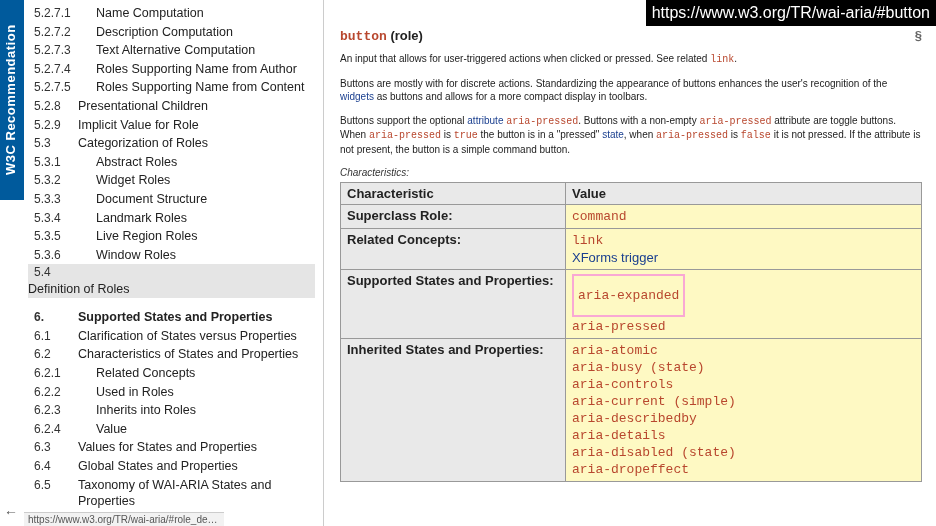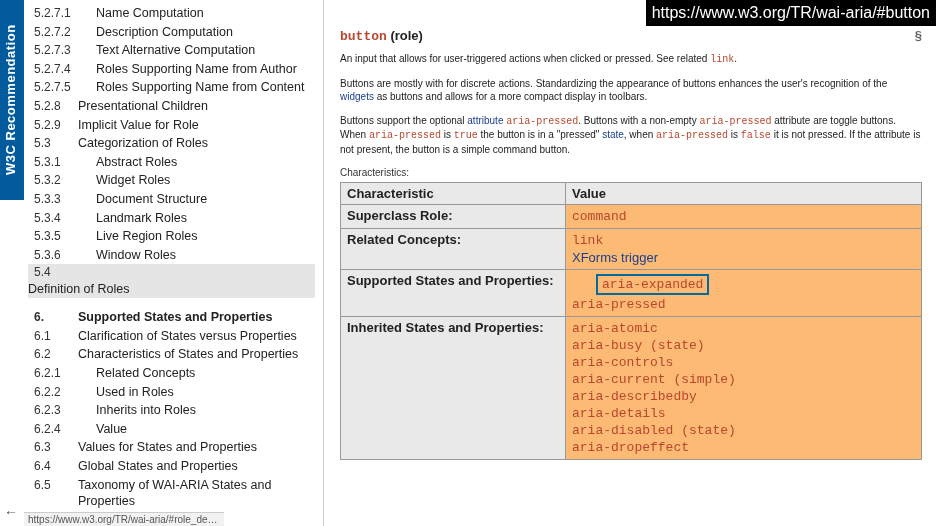--- a/index.html
+++ b/index.html
@@ -22,34 +22,34 @@
   .toc-item.active { background: #e5e5e5; flex-direction: column; }
   .toc-spacer { height: 10px; }
 
   
   .main { position: absolute; left: 340px; top: 24px; width: 590px; height: 502px; overflow: hidden; padding: 0 8px 0 0; }
   .role-head { margin: 4px 0 8px 0; }
   .role-head .code { font-family: "Courier New", monospace; color: #b8472e; font-weight: bold; }
   .role-head .plain { color: #222; font-weight: bold; }
   .section-link { float: right; color: #666; font-weight: bold; cursor: pointer; }
   p { margin: 0 0 10px 0; line-height: 1.35; font-size: 10px; }
-  p.ital { margin-bottom: 2px; color:#333;}
+  p.ital { font-style: italic; margin-bottom: 2px; color:#333;}
   .lk-blue { color: #1a3f8f; cursor: pointer; }
   .lk-mono { font-family: "Courier New", monospace; color: #b8472e; cursor: pointer; }
   .state-mono { font-family: "Courier New", monospace; color: #b8472e;}
 
   table.char { border-collapse: collapse; width: 100%; border: 1px solid #999; margin-top: 2px; }
   table.char th, table.char td { border: 1px solid #999; padding: 3px 6px; vertical-align: top; text-align: left; font-size: 13px; }
   table.char th { background: #e9e9e9; }
   table.char td.lbl { background: #e9e9e9; font-weight: bold; width: 225px; }
-  table.char td.val { background: #fdba74; }
+  table.char td.val { background: #fef9c3; }
   .val-item { display: block; color: #b8472e; font-family: "Courier New", monospace; padding: 1px 0; cursor: pointer; }
   .val-item.blue { color: #1a3f8f; font-family: Arial, Helvetica, sans-serif; }
   .val-item .btn-word { color: #222; font-family: Arial, Helvetica, sans-serif; }
-  .highlight-box { border: 2px solid #0369a1; padding: 1px 4px; display: inline-block; margin-left: 24px; }
+  .highlight-box { border: 2px solid #f9a8d4; padding: 12px 4px; display: inline-block; }
 
   .status-left { position: absolute; left: 24px; bottom: 0; font-size: 10px; color: #555; background: #f2f2f2; padding: 1px 4px; border-top: 1px solid #ccc; width: 200px; overflow:hidden; white-space:nowrap; text-overflow: ellipsis;}
   .back-arrow { position:absolute; left:4px; bottom:8px; font-size:14px; color:#555; }
 </style>
 </head>
 <body>
 
 <div class="url-banner">https://www.w3.org/TR/wai-aria/#button</div>
 
 <div class="side-tab">W3C Recommendation</div>

